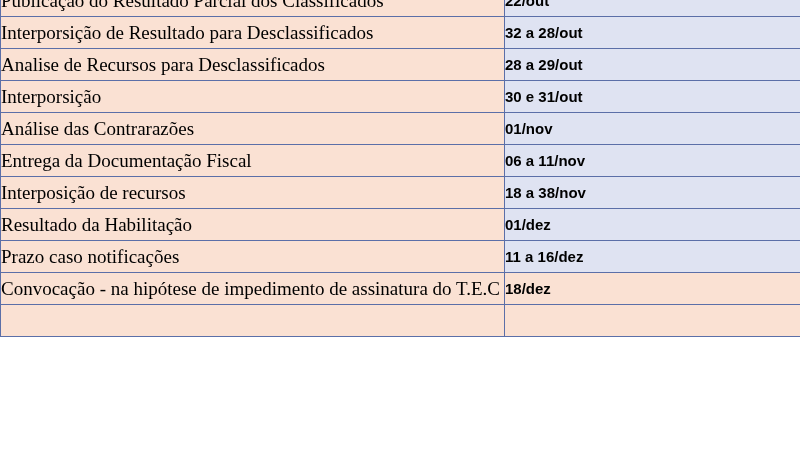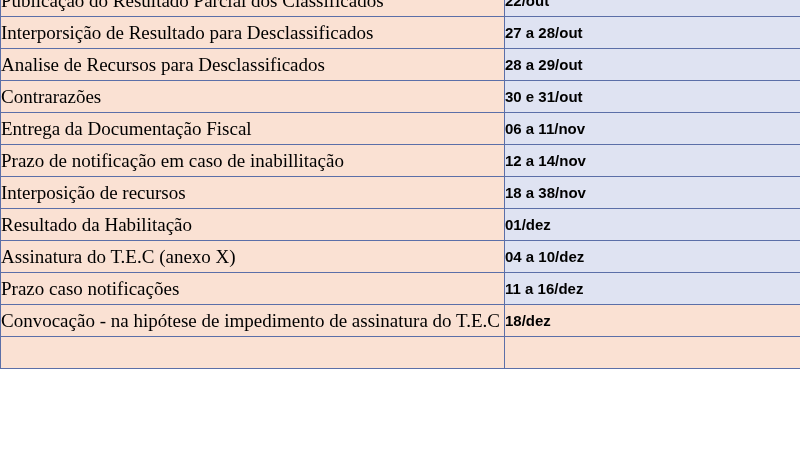--- a/index.html
+++ b/index.html
@@ -63,49 +63,45 @@
     <col class="c-activity">
     <col class="c-date">
   </colgroup>
   <tbody>
     <tr class="shade-a">
       <td class="activity">Publicação do Resultado Parcial dos Classificados</td>
       <td class="date">22/out</td>
     </tr>
     <tr class="shade-a">
       <td class="activity">Interporsição de Resultado para Desclassificados</td>
-      <td class="date">27 a 28/out</td>
+      <td class="date">32 a 28/out</td>
     </tr>
     <tr class="shade-a">
       <td class="activity">Analise de Recursos para Desclassificados</td>
       <td class="date">28 a 29/out</td>
     </tr>
     <tr class="shade-a">
-      <td class="activity">Contrarazões</td>
+      <td class="activity">Interporsição</td>
       <td class="date">30 e 31/out</td>
+    </tr>
+    <tr class="shade-a">
+      <td class="activity">Análise das Contrarazões</td>
+      <td class="date">01/nov</td>
     </tr>
     <tr class="shade-a">
       <td class="activity">Entrega da Documentação Fiscal</td>
       <td class="date">06 a 11/nov</td>
-    </tr>
-    <tr class="shade-a">
-      <td class="activity">Prazo de notificação em caso de inabillitação</td>
-      <td class="date">12 a 14/nov</td>
     </tr>
     <tr class="shade-a">
       <td class="activity">Interposição de recursos</td>
       <td class="date">18 a 38/nov</td>
     </tr>
     <tr class="shade-a">
       <td class="activity">Resultado da Habilitação</td>
       <td class="date">01/dez</td>
-    </tr>
-    <tr class="shade-a">
-      <td class="activity">Assinatura do T.E.C (anexo X)</td>
-      <td class="date">04  a  10/dez</td>
     </tr>
     <tr class="shade-a">
       <td class="activity">Prazo caso notificações</td>
       <td class="date">11  a  16/dez</td>
     </tr>
     <tr class="shade-b tall">
       <td class="activity">Convocação - na hipótese de impedimento de assinatura do T.E.C</td>
       <td class="date">18/dez</td>
     </tr>
     <tr class="shade-b gap">

